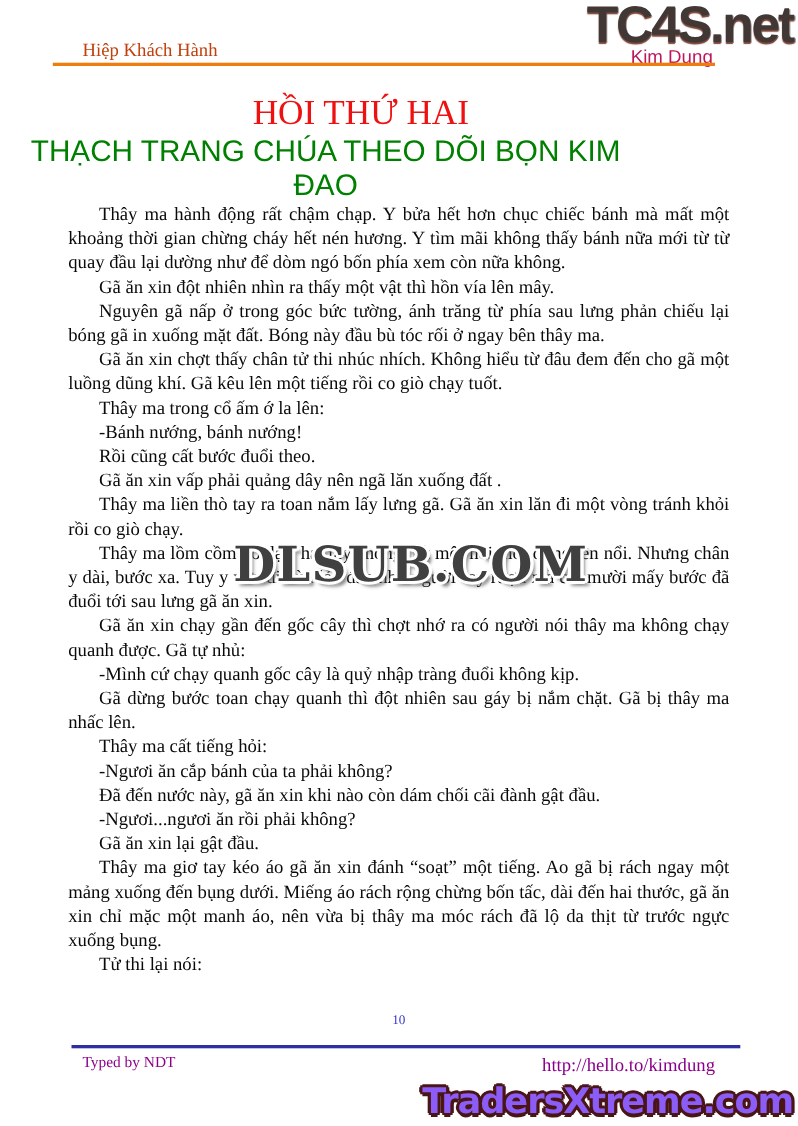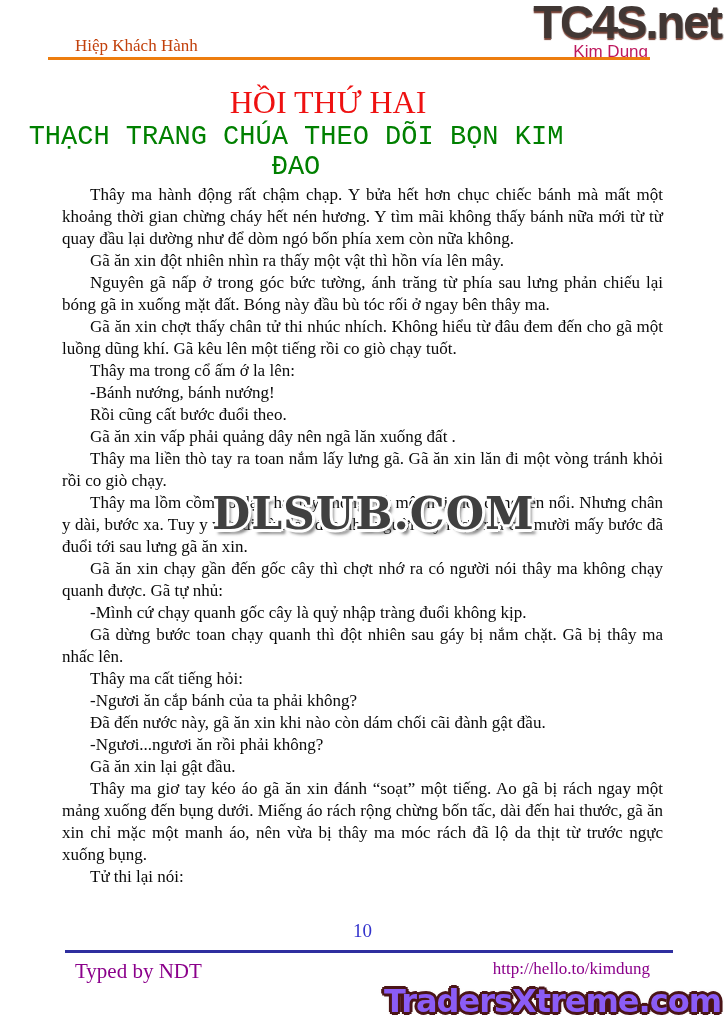--- a/index.html
+++ b/index.html
@@ -35,21 +35,21 @@
   
   .chapter-title{
     position:absolute;left:0;top:84px;width:656px;
     text-align:center;
     font-family:"Liberation Serif", serif;
     font-size:32px;color:#ee1111;
   }
   .chapter-name{
     position:absolute;left:0;top:122px;width:592px;
     text-align:center;
-    font-family:Liberation Mono, monospace;
+    font-family:Liberation Sans, sans-serif;
     font-size:27px;color:#008000;
   }
   
   .body-text{
     position:absolute;left:62px;top:184px;width:601px;
     font-size:17px;line-height:22px;color:#0a0a0a;
     text-align:justify;
   }
   .body-text p{
     margin:0;text-indent:28px;
@@ -75,29 +75,29 @@
     text-shadow:
       -2px -2px 0 #4a1517, 2px -2px 0 #4a1517,
       -2px  2px 0 #4a1517, 2px  2px 0 #4a1517,
       -3px  0   0 #4a1517, 3px  0   0 #4a1517,
        0   -3px 0 #4a1517, 0    3px 0 #4a1517,
        0    0   6px #e6e6e6;
   }
   
   .page-number{
     position:absolute;left:0;top:920px;width:725px;
-    text-align:center;font-size:19px;color:#3333cc;
+    text-align:center;font-size:12px;color:#3333cc;
   }
   .footer-rule{
     position:absolute;left:65px;top:950px;width:608px;height:3px;
     background:#2f2f9f;
   }
   .typed-by{
     position:absolute;left:75px;top:959px;
-    font-size:21px;color:#8b008b;
+    font-size:14px;color:#8b008b;
   }
   .footer-url{
     position:absolute;right:75px;top:959px;
     font-size:17px;color:#8b008b;text-decoration:none;
   }
 </style>
 </head>
 <body>
 
 <div id="page">

